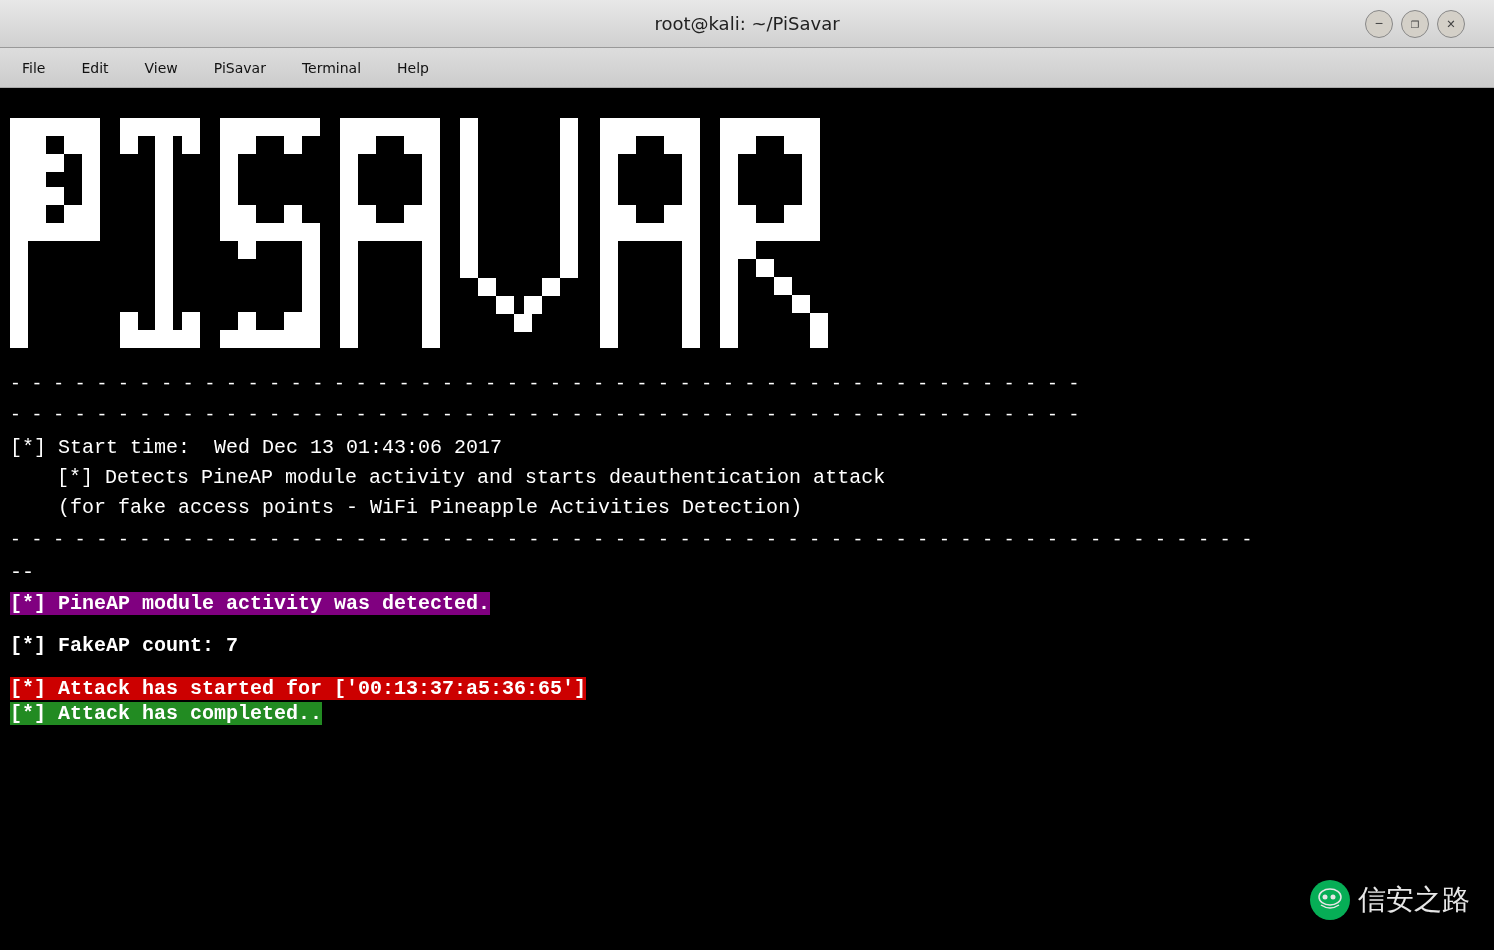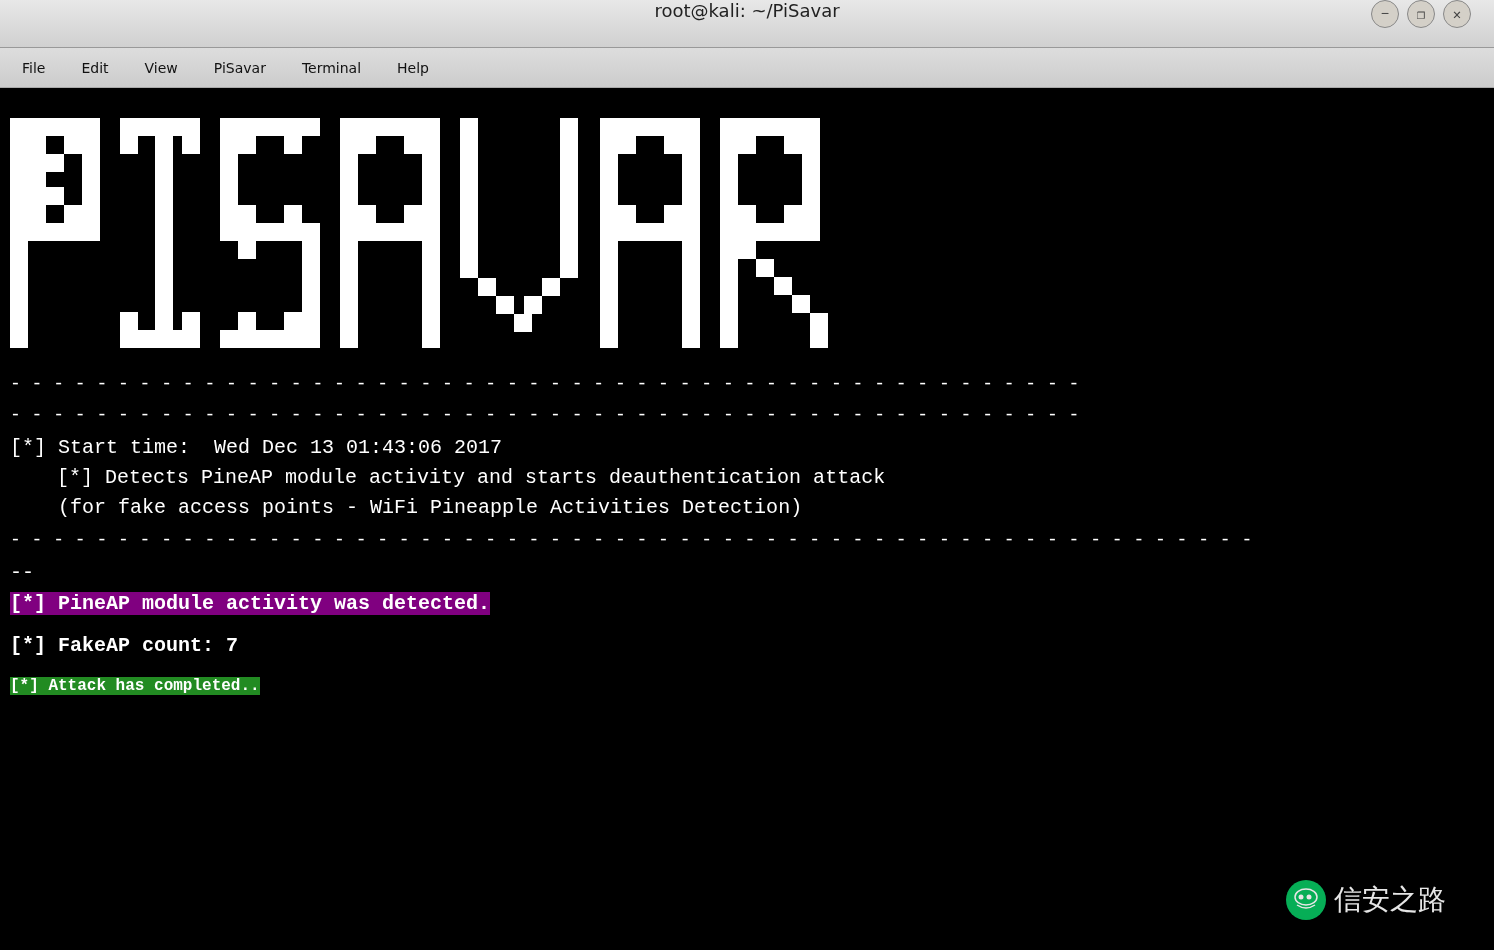--- a/index.html
+++ b/index.html
@@ -9,22 +9,23 @@
       background: #c0c0c0;
       font-family: 'Courier New', Courier, monospace;
       overflow: hidden;
     }
 
     
     .title-bar {
       background: #d4d0c8;
       height: 48px;
       display: flex;
+      align-items: center;
       justify-content: space-between;
-      padding: 0 23px;
+      padding: 0 29px;
       border-bottom: 1px solid #999;
       background: linear-gradient(to bottom, #e8e8e8, #d0d0d0);
     }
     .title-bar-text {
       font-family: 'DejaVu Sans', Arial, sans-serif;
       font-size: 18px;
       font-weight: normal;
       color: #222;
       position: absolute;
       left: 50%;
@@ -99,21 +100,21 @@
     .highlight-green {
       background-color: #228b22;
       color: #ffffff;
       font-weight: bold;
     }
 
     
     .watermark {
       position: absolute;
       bottom: 30px;
-      right: 48px;
+      right: 24px;
       color: #ffffff;
       font-family: 'SimSun', 'STSong', serif;
       font-size: 28px;
       display: flex;
       align-items: center;
       gap: 8px;
       opacity: 0.9;
     }
     .wechat-icon {
       width: 40px;
@@ -260,22 +261,25 @@
 
   <div class="terminal-text" style="font-size:20px; margin-bottom:4px;">--</div>
 
   <div style="font-family:'Courier New',Courier,monospace; font-size:20px; font-weight:bold; margin-bottom:19px;">
     <span class="highlight-purple">[*] PineAP module activity was detected.</span>
   </div>
 
 
   <div style="font-family:'Courier New',Courier,monospace; font-size:20px; font-weight:bold; color:#ffffff; margin-bottom:20px;">[*] FakeAP count:  7</div>
 
-
-  <div style="font-family:'Courier New',Courier,monospace; font-size:16px; font-weight:bold;">
+  <div style="font-family:'Courier New',Courier,monospace; font-size:20px; font-weight:bold; margin-bottom:2px;">
+    <span class="highlight-red">[*] Attack has started for ['00:13:37:a5:36:65']</span>
+  </div>
+
+  <div style="font-family:'Courier New',Courier,monospace; font-size:20px; font-weight:bold;">
     <span class="highlight-green">[*] Attack has completed..</span>
   </div>
 
   <div class="watermark">
     <div class="wechat-icon">
       <svg width="28" height="28" viewBox="0 0 28 28" xmlns="http://www.w3.org/2000/svg">
         <circle cx="9" cy="11" r="2.5" fill="white"></circle>
         <circle cx="17" cy="11" r="2.5" fill="white"></circle>
         <ellipse cx="14" cy="11" rx="11" ry="8" fill="none" stroke="white" stroke-width="1.5"></ellipse>
         <path d="M5 19 Q14 25 23 19" fill="none" stroke="white" stroke-width="1.5"></path>

